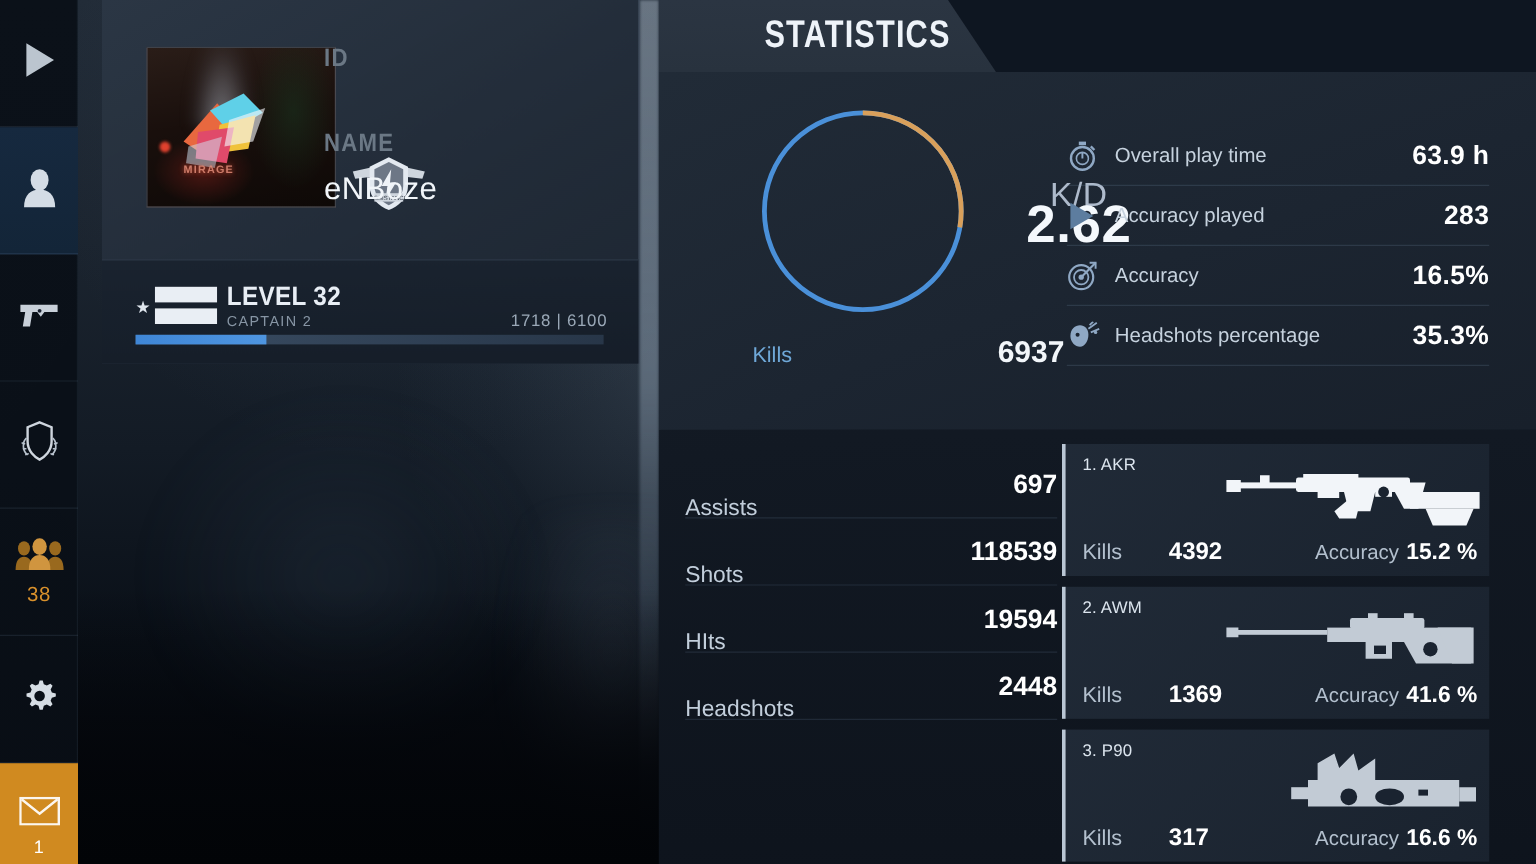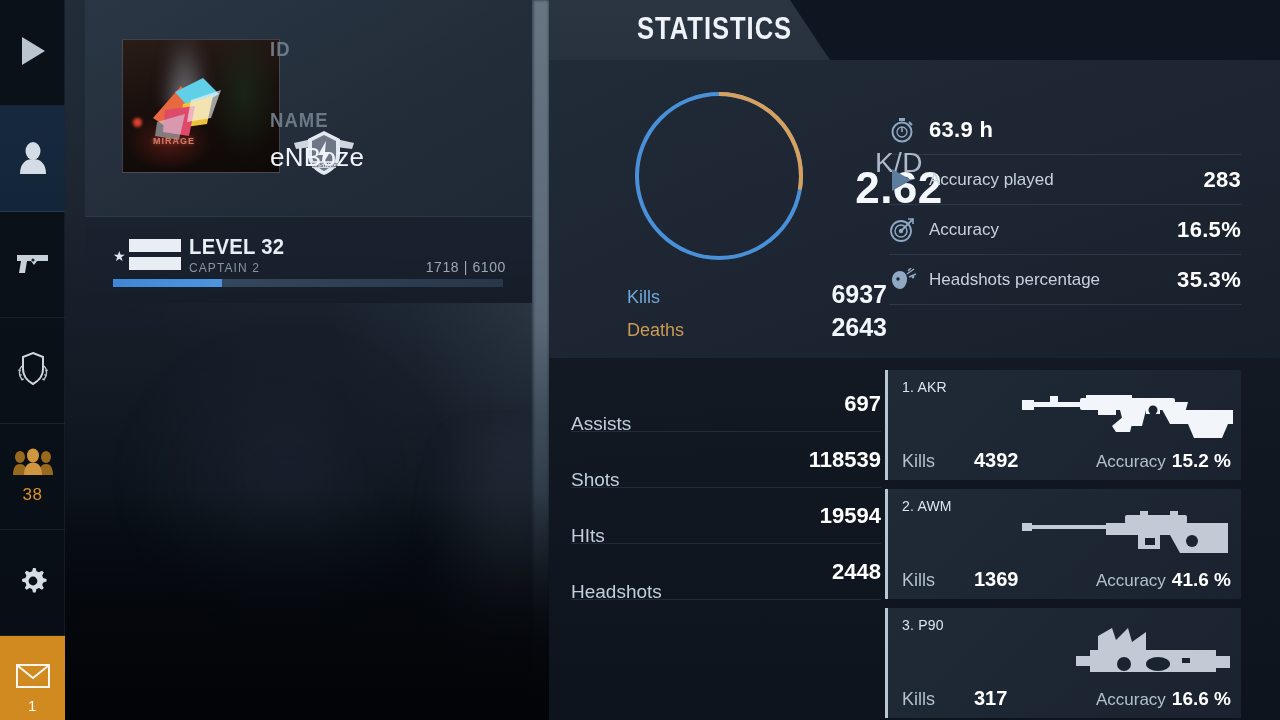--- a/index.html
+++ b/index.html
@@ -409,37 +409,34 @@
       </svg>
       <span class="kd-label">K/D</span>
       <span class="kd-value">2.62</span>
     </div>
 
     <div class="kd-legend">
       <div class="row">
         <span class="k-lab">Kills</span>
         <span class="num">6937</span>
       </div>
-      <div class="row">
-        <span class="d-lab">Deaths</span>
-        <span class="num">2643</span>
-      </div>
     </div>
 
     <div class="stat-list" id="stat-list">
         <div class="stat-row">
           <span class="ic">
             <svg width="26" height="26" viewBox="0 0 26 26">
               <rect x="10" y="1" width="6" height="3" fill="#8fa8c4"></rect>
               <circle cx="13" cy="15" r="9.5" fill="none" stroke="#8fa8c4" stroke-width="2"></circle>
               <circle cx="13" cy="15" r="5" fill="none" stroke="#8fa8c4" stroke-width="1.3"></circle>
               <path d="M13 15 L13 10" stroke="#8fa8c4" stroke-width="1.6"></path>
               <path d="M20 5 L23 8" stroke="#8fa8c4" stroke-width="2"></path>
             </svg>
           </span>
+          <span class="lab">Overall play time</span>
           <span class="val">63.9 h</span>
         </div>
         <div class="stat-row">
           <span class="ic">
             <svg width="24" height="26" viewBox="0 0 24 26">
               <path d="M3 2 L22 13 L3 24 Z" fill="#5d7d9f"></path>
             </svg>
           </span>
           <span class="lab">Accuracy played</span>
           <span class="val">283</span>

